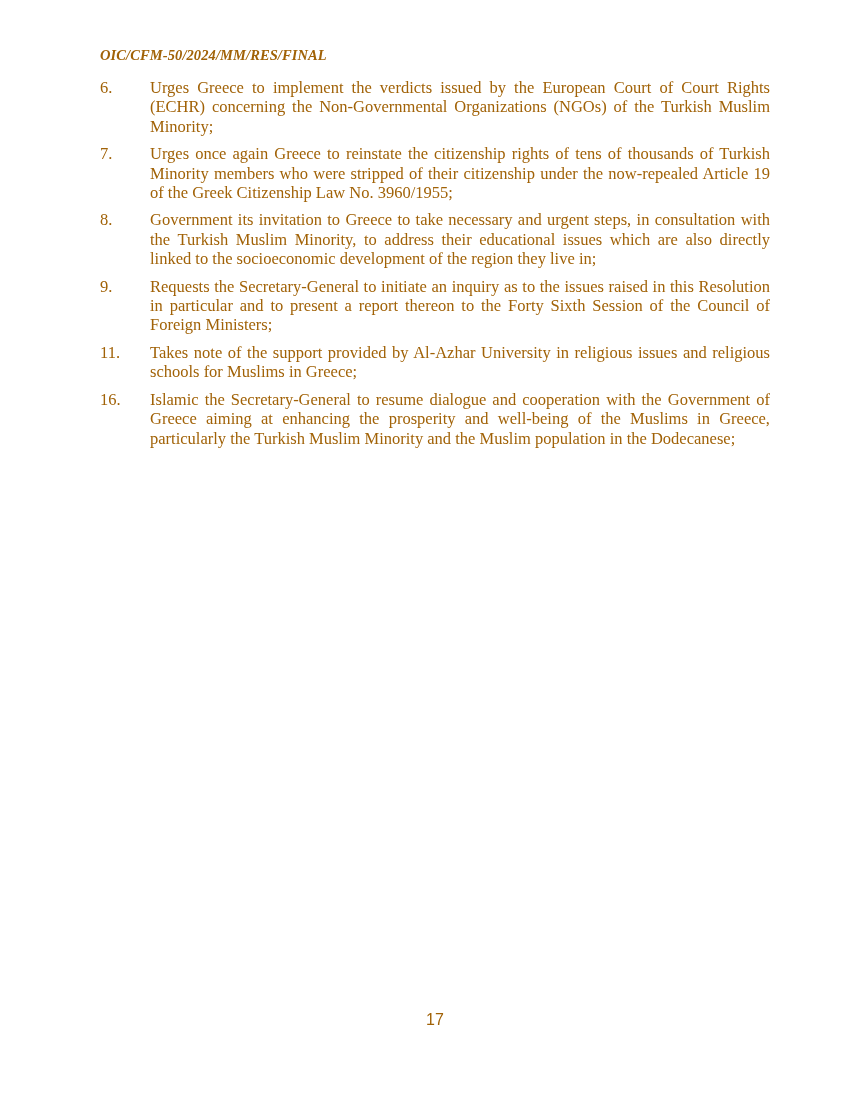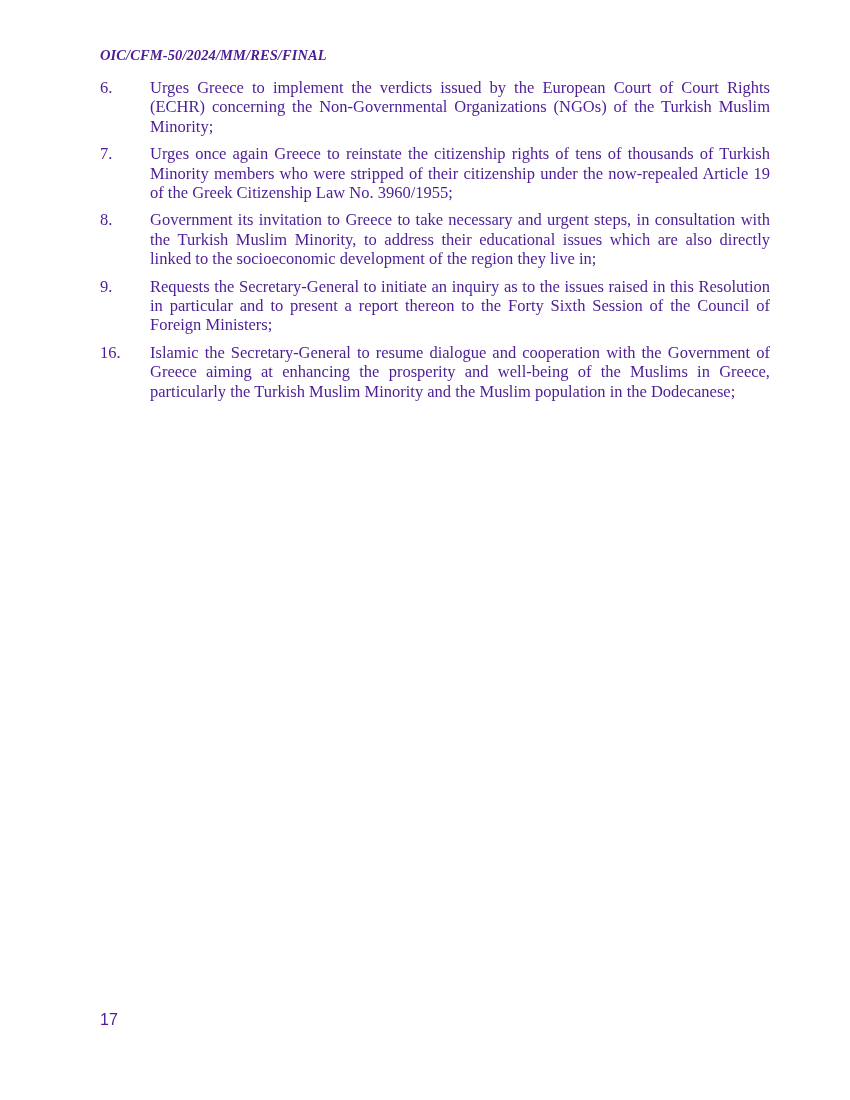--- a/index.html
+++ b/index.html
@@ -2,21 +2,21 @@
 <html><head>
 <meta charset="utf-8">
 <style>
   html, body { margin: 0; padding: 0; background: #ffffff; }
   .page {
     position: relative;
     width: 850px;
     height: 1100px;
     background: #ffffff;
     overflow: hidden;
-    color: #4c1d95;
+    color: #a16207;
   }
   .doc-header {
     position: absolute;
     left: 100px;
     top: 47px;
     font-family: "Liberation Serif", serif;
     font-weight: bold;
     font-style: italic;
     font-size: 14.5px;
     line-height: 17px;
@@ -51,20 +51,21 @@
     line-height: 0;
     vertical-align: baseline;
     position: relative;
     top: -0.45em;
   }
   .page-number {
     position: absolute;
     left: 100px;
     top: 1010px;
     width: 670px;
+    text-align: center;
     font-family: "Liberation Sans", sans-serif;
     font-size: 16px;
     line-height: 19px;
   }
 </style>
 </head>
 <body>
 
 <div class="page">
 
@@ -74,20 +75,21 @@
 
     <p class="para"><span class="num">6.</span><b class="lead">Urges</b><span> Greece to implement the verdicts issued by the European Court of Court Rights (ECHR) concerning the Non-Governmental Organizations (NGOs) of the Turkish Muslim Minority;</span></p>
 
     <p class="para"><span class="num">7.</span><b class="lead">Urges once again</b><span> Greece to reinstate the citizenship rights of tens of thousands of Turkish Minority members who were stripped of their citizenship under the now-repealed Article 19 of the Greek Citizenship Law No. 3960/1955;</span></p>
 
     <p class="para"><span class="num">8.</span><b class="lead">Government</b><span> its invitation to Greece to take necessary and urgent steps, in consultation with the Turkish Muslim Minority, to address their educational issues which are also directly linked to the socioeconomic development of the region they live in;</span></p>
 
     <p class="para"><span class="num">9.</span><b class="lead">Requests</b><span> the Secretary-General to initiate an inquiry as to the issues raised in this Resolution in particular and to present a report thereon to the Forty Sixth Session of the Council of Foreign Ministers;</span></p>
 
 
+    <p class="para"><span class="num">11.</span><b class="lead">Takes note</b><span> of the support provided by Al-Azhar University in religious issues and religious schools for Muslims in Greece;</span></p>
 
     <p class="para"><span class="num">16.</span><b class="lead">Islamic</b><span> the Secretary-General to resume dialogue and cooperation with the Government of Greece aiming at enhancing the prosperity and well-being of the Muslims in Greece, particularly the Turkish Muslim Minority and the Muslim population in the Dodecanese;</span></p>
 
 
   </div>
 
   <div class="page-number">17</div>
 
 </div>
 

